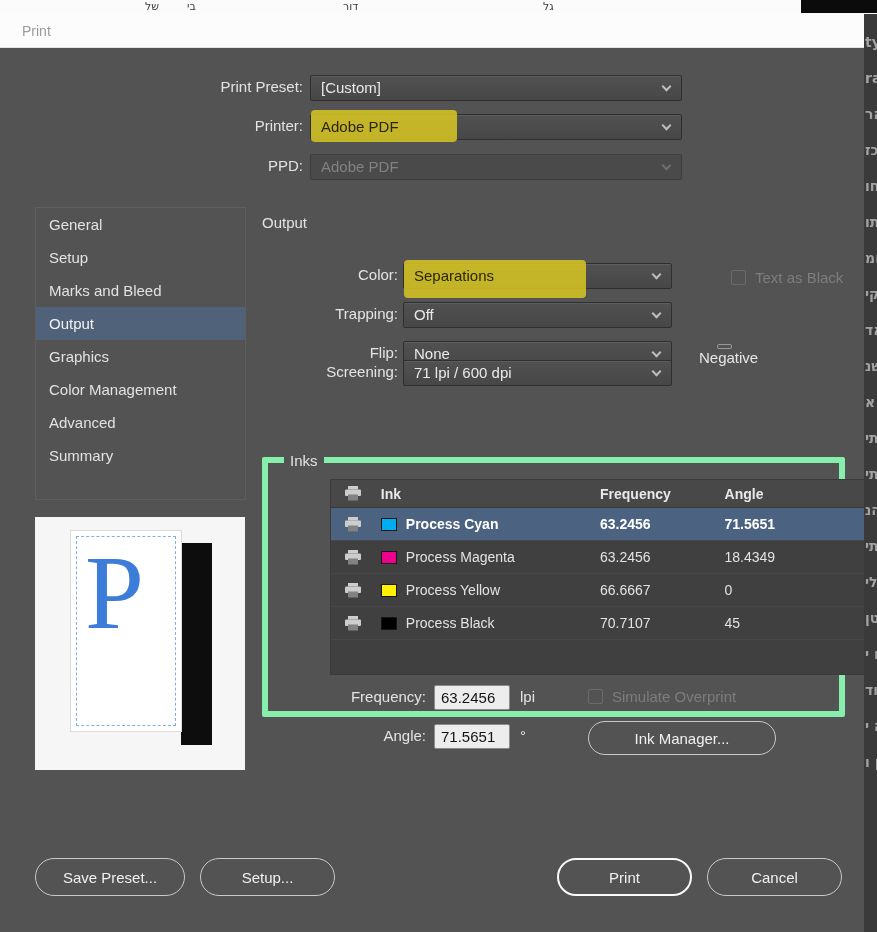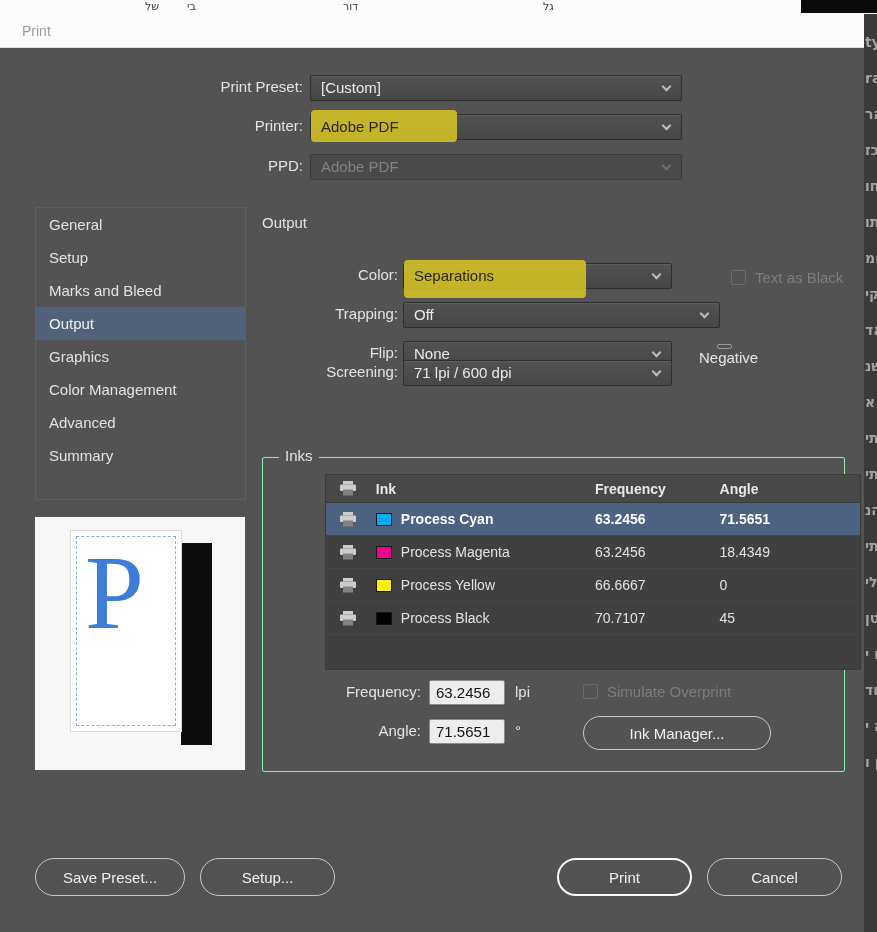--- a/index.html
+++ b/index.html
@@ -44,21 +44,21 @@
   .pv-letter { position:absolute; left:8px; top:0px; font-family:"Liberation Serif",serif; font-size:106px; line-height:1.05; color:#3b7dd8; }
 
   .section-title { position:absolute; left:262px; top:200px; font-size:15px; color:#e3e3e3; }
 
   .check { position:absolute; display:flex; align-items:center; height:22px; cursor:pointer; }
   .cb { width:15px; height:15px; border:1px solid #999999; border-radius:2px; display:inline-block; background:transparent; }
   .cb.dis { border-color:#6b6b6b; }
   .cb-label { margin-left:9px; font-size:15px; color:#e6e6e6; white-space:nowrap; }
   .cb-label.dim { color:#7d7d7d; }
 
-  .inks-group { position:absolute; left:262px; top:443px; width:583px; height:315px; border:1px solid #86efac; border-radius:2px;text-decoration:underline; }
+  .inks-group { position:absolute; left:262px; top:443px; width:583px; height:260px; border:6px solid #86efac; border-radius:2px;text-decoration:underline; }
   .legend { position:absolute; left:16px; top:-11px; background:#535353; padding:0 6px; font-size:15px; color:#e3e3e3; }
 
   .inks-table { position:absolute; left:22px; top:16px; width:536px; height:196px; background:#404040; border:1px solid #3a3a3a; overflow:hidden;margin-left:40px; }
   .t-header { display:flex; align-items:center; height:28px; background:#484848; border-bottom:1px solid #393939; font-weight:bold; font-size:14px; color:#e8e8e8; }
   .t-row { display:flex; align-items:center; height:33px; border-bottom:1px solid #474747; font-size:14px; color:#e2e2e2; cursor:pointer; }
   .t-row.selected { background:#4b6380; color:#ffffff; font-weight:bold; }
   .c-icon { width:44px; display:flex; justify-content:center; }
   .c-name { width:226px; display:flex; align-items:center; padding-left:6px; }
   .c-freq { width:125px; }
   .c-angle { width:141px; }
@@ -170,21 +170,21 @@
         <span class="chev"></span>
       </div>
     </div>
     <div class="check" style="left:690px; top:252px;padding-left:41px;">
       <span class="cb dis"></span>
       <span class="cb-label dim">Text as Black</span>
     </div>
 
     <div class="field-row" style="top:288px;">
       <span class="olabel">Trapping:</span>
-      <div class="dropdown" style="left:403px; top:0; width:317px;">
+      <div class="dropdown" style="left:403px; top:0; width:269px;">
         <span class="dval">Off</span>
         <span class="chev"></span>
       </div>
     </div>
 
     <div class="field-row" style="top:327px;">
       <span class="olabel">Flip:</span>
       <div class="dropdown" style="left:403px; top:0; width:269px;">
         <span class="dval">None</span>
         <span class="chev"></span>

